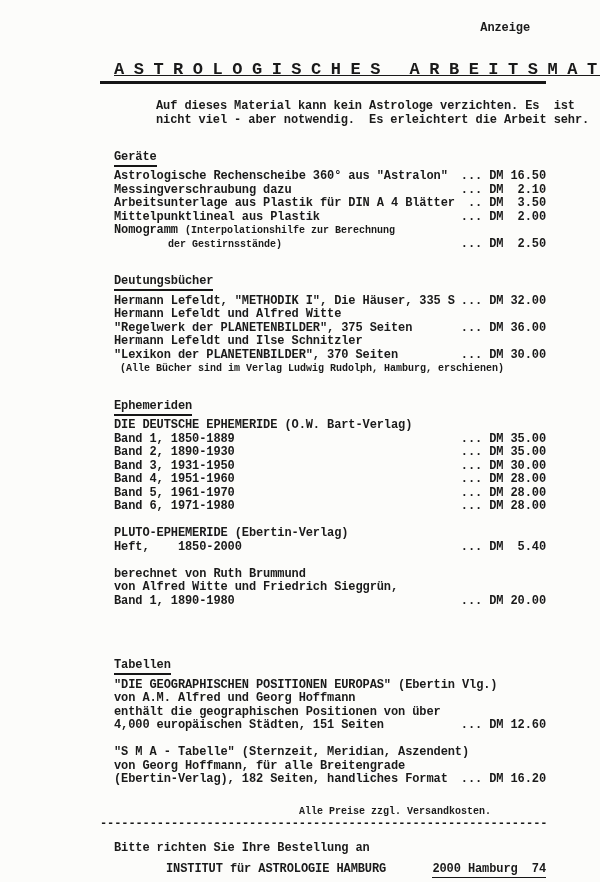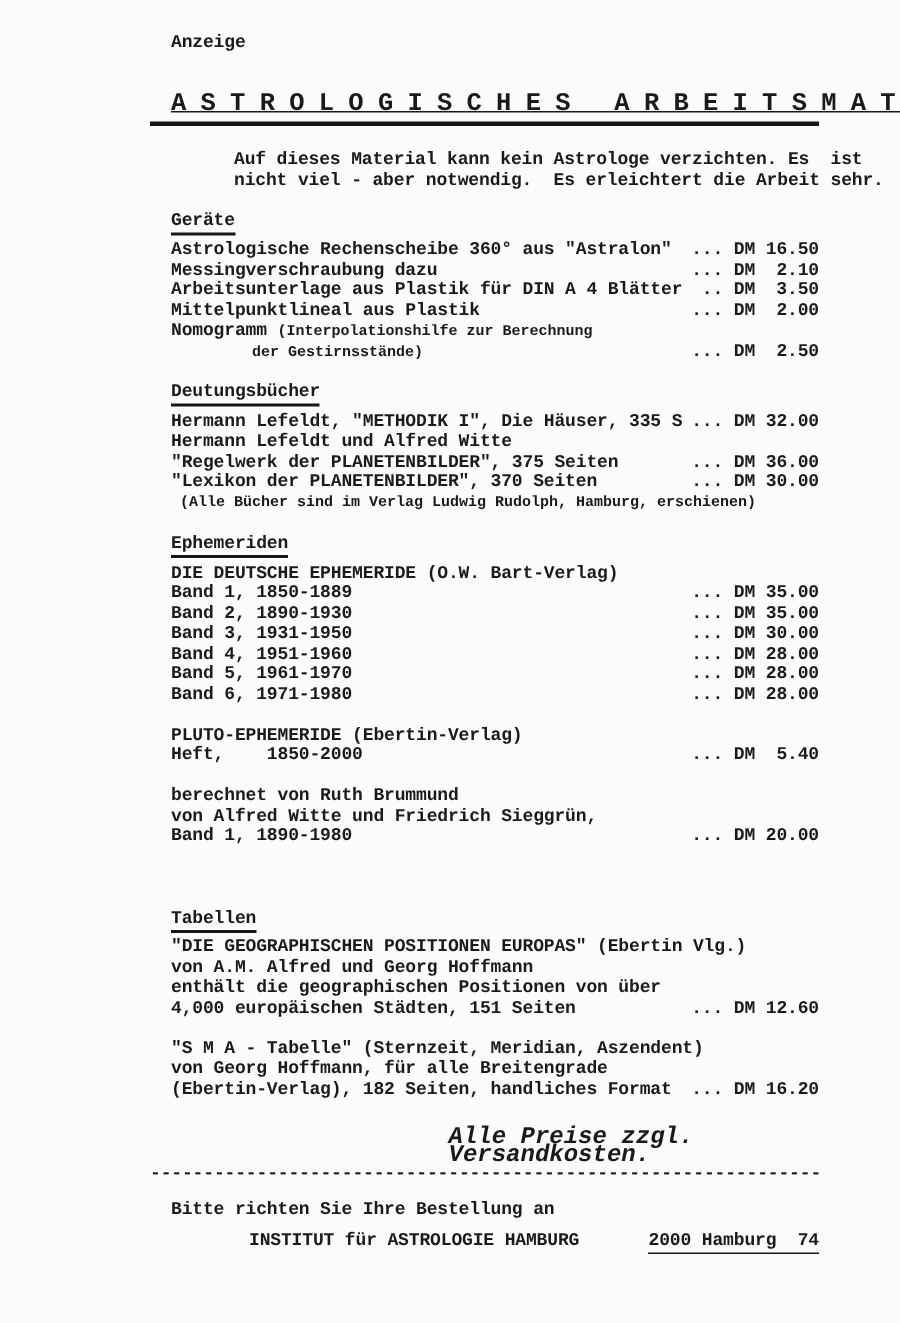--- a/index.html
+++ b/index.html
@@ -10,20 +10,21 @@
     background:#fcfcfa;
     color:#1a1a1a;
     font-family:"Liberation Mono", monospace;
     font-weight:700;
     box-sizing:border-box;
     padding:22px 0 0 114px;
     overflow:hidden;
   }
   .content { width:432px; }
   .anzeige {
+    text-align:right;
     padding-right:16px;
     font-size:12px; line-height:13.5px;
     letter-spacing:-0.1px;
     margin-bottom:27px;
   }
   .title {
     font-size:17px; line-height:13.5px;
     white-space:pre;
     letter-spacing:-0.35px;
     text-decoration:underline;
@@ -37,25 +38,25 @@
     display:flex; align-items:baseline;
     white-space:pre;
     font-size:12px; line-height:13.5px; height:13.5px;
     letter-spacing:-0.1px;
   }
   .intro { margin-bottom:0;margin-left:42px; }
   .intro .line { line-height:14px; height:14px; }
   .sm { font-size:10px; letter-spacing:0; }
   .price { margin-left:auto; white-space:pre; }
   .blank { height:13.5px; }
-  .sec { margin-top:14px; }
+  .sec { margin-top:24px; }
   .sec-heading { font-size:12px; line-height:13.5px; margin-bottom:6px; letter-spacing:-0.1px; }
   .sec-heading span { border-bottom:2px solid #161616; padding-bottom:1px; }
   .footer { }
-  .ship-note { margin:19px 0 0 185px; font-size:16px; line-height:12px;font-style:italic; }
+  .ship-note { margin:19px 0 0 185px; font-size:10px; line-height:12px; }
   .divider {
     white-space:pre; overflow:hidden;
     font-size:12px; line-height:12px;
     margin-left:-14px; width:calc(100% + 14px);
     letter-spacing:-0.1px;
   }
   .f-line { white-space:pre; font-size:12px; line-height:15px; letter-spacing:-0.1px; }
   .delivery { margin-top:19px; }
   .order { margin-top:11px; }
   .addr-row { display:flex; margin-top:6px; }
@@ -86,20 +87,21 @@
           <div class="line"><span class="lt">Arbeitsunterlage aus Plastik für DIN A 4 Blätter</span><span class="price">.. DM  3.50</span></div>
           <div class="line"><span class="lt">Mittelpunktlineal aus Plastik</span><span class="price">... DM  2.00</span></div>
           <div class="line"><span class="lt">Nomogramm </span><span class="sm">(Interpolationshilfe zur Berechnung</span></div>
           <div class="line"><span class="sm">         der Gestirnsstände)</span><span class="price">... DM  2.50</span></div>
         </section>
         <section class="sec">
           <div class="sec-heading"><span>Deutungsbücher</span></div>
           <div class="line"><span class="lt">Hermann Lefeldt, "METHODIK I", Die Häuser, 335 S</span><span class="price">... DM 32.00</span></div>
           <div class="line"><span class="lt">Hermann Lefeldt und Alfred Witte</span></div>
           <div class="line"><span class="lt">"Regelwerk der PLANETENBILDER", 375 Seiten</span><span class="price">... DM 36.00</span></div>
+          <div class="line"><span class="lt">Hermann Lefeldt und Ilse Schnitzler</span></div>
           <div class="line"><span class="lt">"Lexikon der PLANETENBILDER", 370 Seiten</span><span class="price">... DM 30.00</span></div>
           <div class="line"><span class="sm"> (Alle Bücher sind im Verlag Ludwig Rudolph, Hamburg, erschienen)</span></div>
         </section>
         <section class="sec">
           <div class="sec-heading"><span>Ephemeriden</span></div>
           <div class="line"><span class="lt">DIE DEUTSCHE EPHEMERIDE (O.W. Bart-Verlag)</span></div>
           <div class="line"><span class="lt">Band 1, 1850-1889</span><span class="price">... DM 35.00</span></div>
           <div class="line"><span class="lt">Band 2, 1890-1930</span><span class="price">... DM 35.00</span></div>
           <div class="line"><span class="lt">Band 3, 1931-1950</span><span class="price">... DM 30.00</span></div>
           <div class="line"><span class="lt">Band 4, 1951-1960</span><span class="price">... DM 28.00</span></div>

